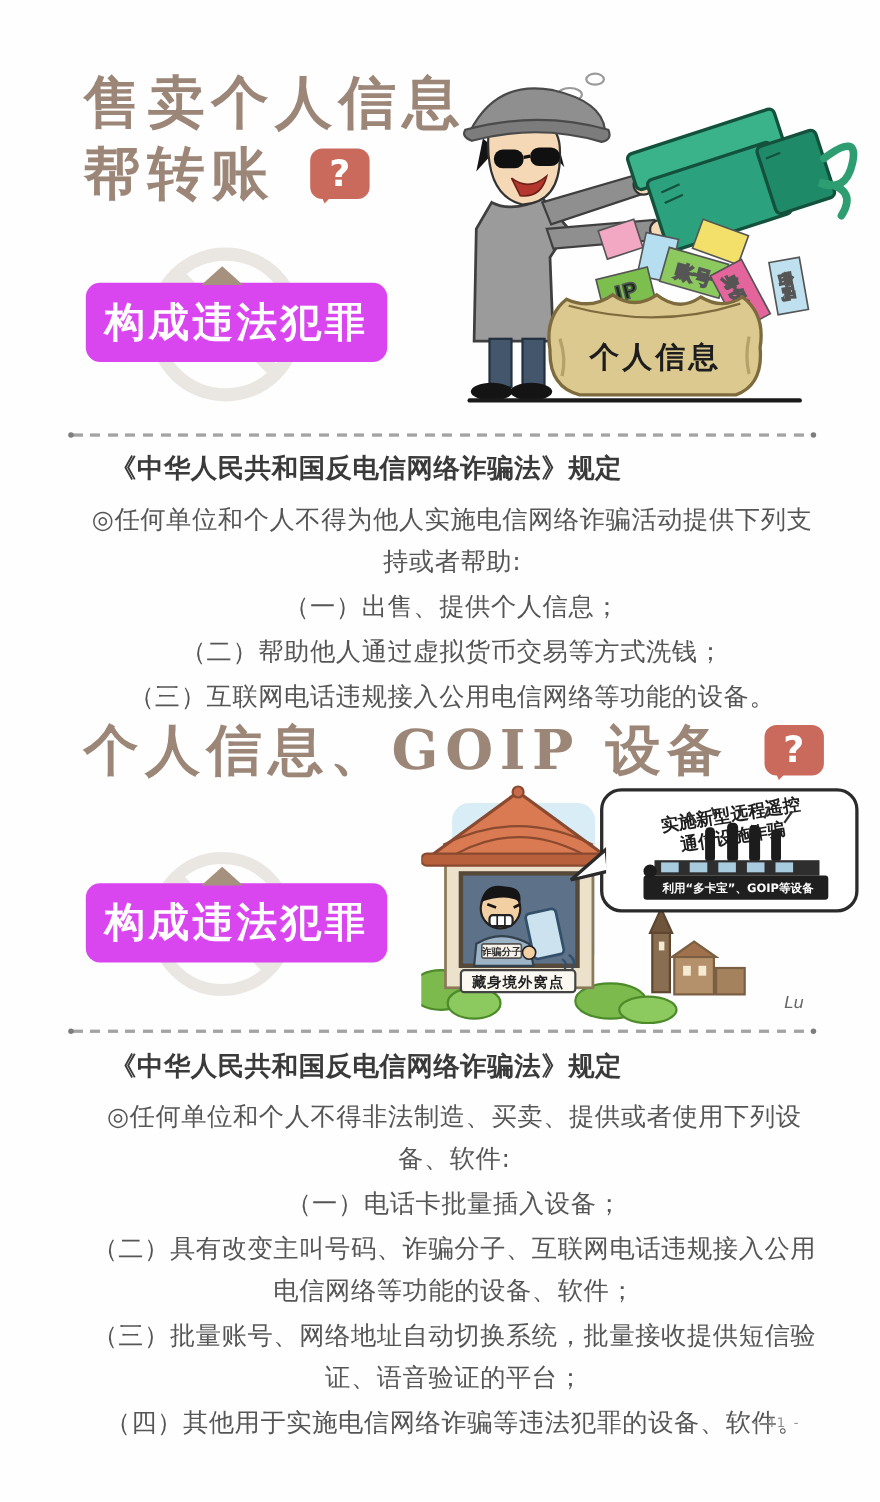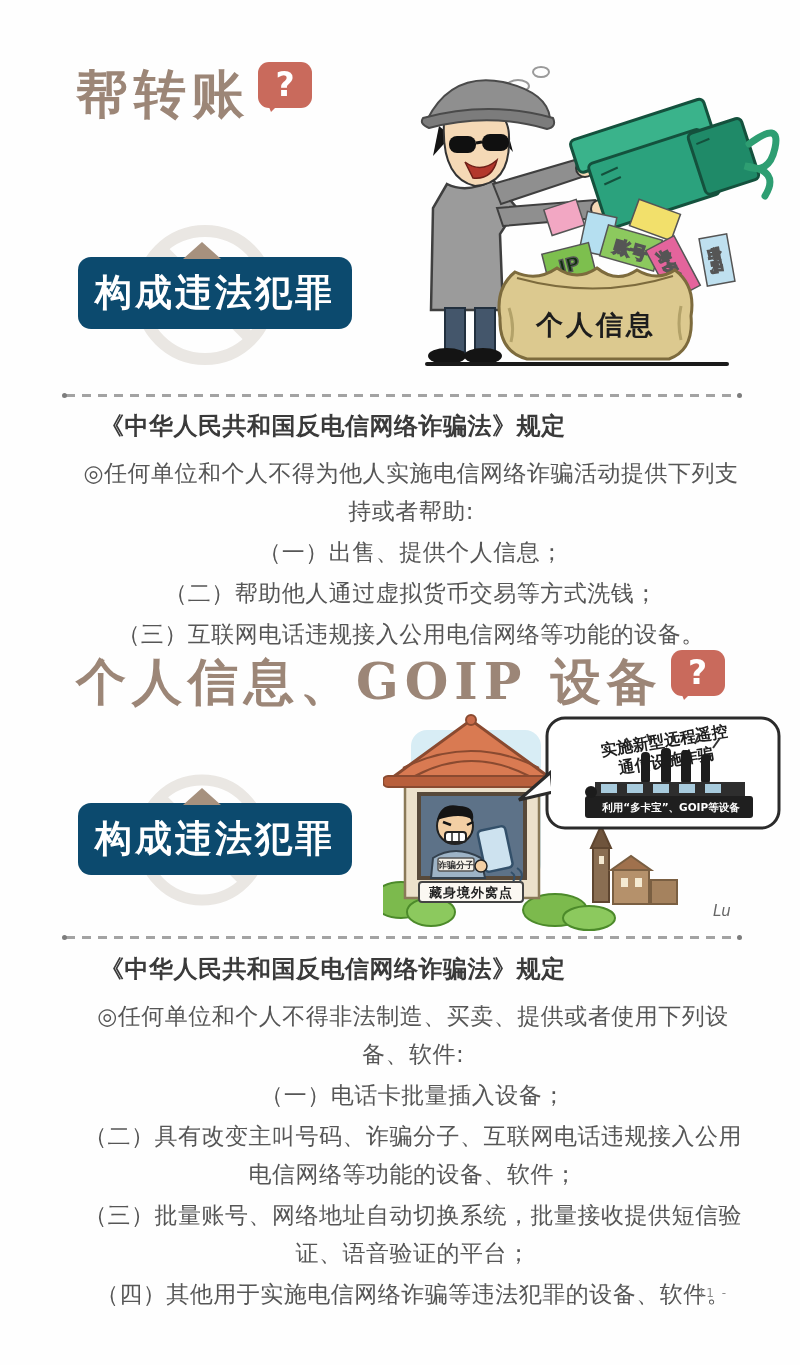--- a/index.html
+++ b/index.html
@@ -8,38 +8,38 @@
     position:relative; width:800px; height:1365px; margin:0 auto;
     background:#fefefe; overflow:hidden;
     font-family:"DejaVu Sans","Liberation Sans",sans-serif;
   }
   
   .big-title {
     position:absolute; left:76px; color:#9c8677;
     font-family:"DejaVu Serif","Liberation Serif",serif;
     font-weight:bold; font-size:52px; letter-spacing:6px; line-height:64px;
   }
-  .title-row { display:flex; align-items:flex-start; gap:8px; }
+  .title-row { display:flex; align-items:center; gap:32px; }
   
   .q-bubble {
     position:relative; width:54px; height:46px; border-radius:11px;
     background:#c96a5c; color:#ffffff; display:flex; align-items:center;
     justify-content:center; font-size:33px; font-weight:bold;
     font-family:"DejaVu Sans","Liberation Sans",sans-serif;
     letter-spacing:0; flex:0 0 auto;
   }
   .q-bubble::after {
     content:""; position:absolute; left:9px; bottom:-12px;
     border:8px solid transparent; border-top:10px solid #c96a5c;
     border-left-width:4px; border-right-width:10px;
   }
   
   .ban-circle { position:absolute; z-index:0; }
   .badge {
-    position:absolute; z-index:1; background:#0c4a6e; color:#ffffff;
+    position:absolute; z-index:1; background:#d946ef; color:#ffffff;
     font-size:37px; font-weight:bold; letter-spacing:3px;
     padding:11px 17px; border-radius:13px; white-space:nowrap;
   }
   .badge::before {
     content:""; position:absolute; top:-15px; left:105px;
     border-left:19px solid transparent; border-right:19px solid transparent;
     border-bottom:17px solid #a6917e;
   }
   
   .divider {
@@ -67,20 +67,21 @@
     font-size:12px; color:#8d8d8d; letter-spacing:2px;
   }
   svg text { font-family:"DejaVu Sans","Liberation Sans",sans-serif; }
 </style>
 </head>
 <body>
 
 <div class="page">
 
   <div class="big-title" style="top:62px;">
+    <div>售卖个人信息</div>
     <div class="title-row">
       <span>帮转账</span>
       <span class="q-bubble">
           <span>?</span>
         </span>
     </div>
   </div>
 
   <svg class="ban-circle" style="left:130px; top:220px;" width="150" height="150">
     <circle cx="75" cy="75" r="64" fill="none" stroke="#eae7e3" stroke-width="12"></circle>

